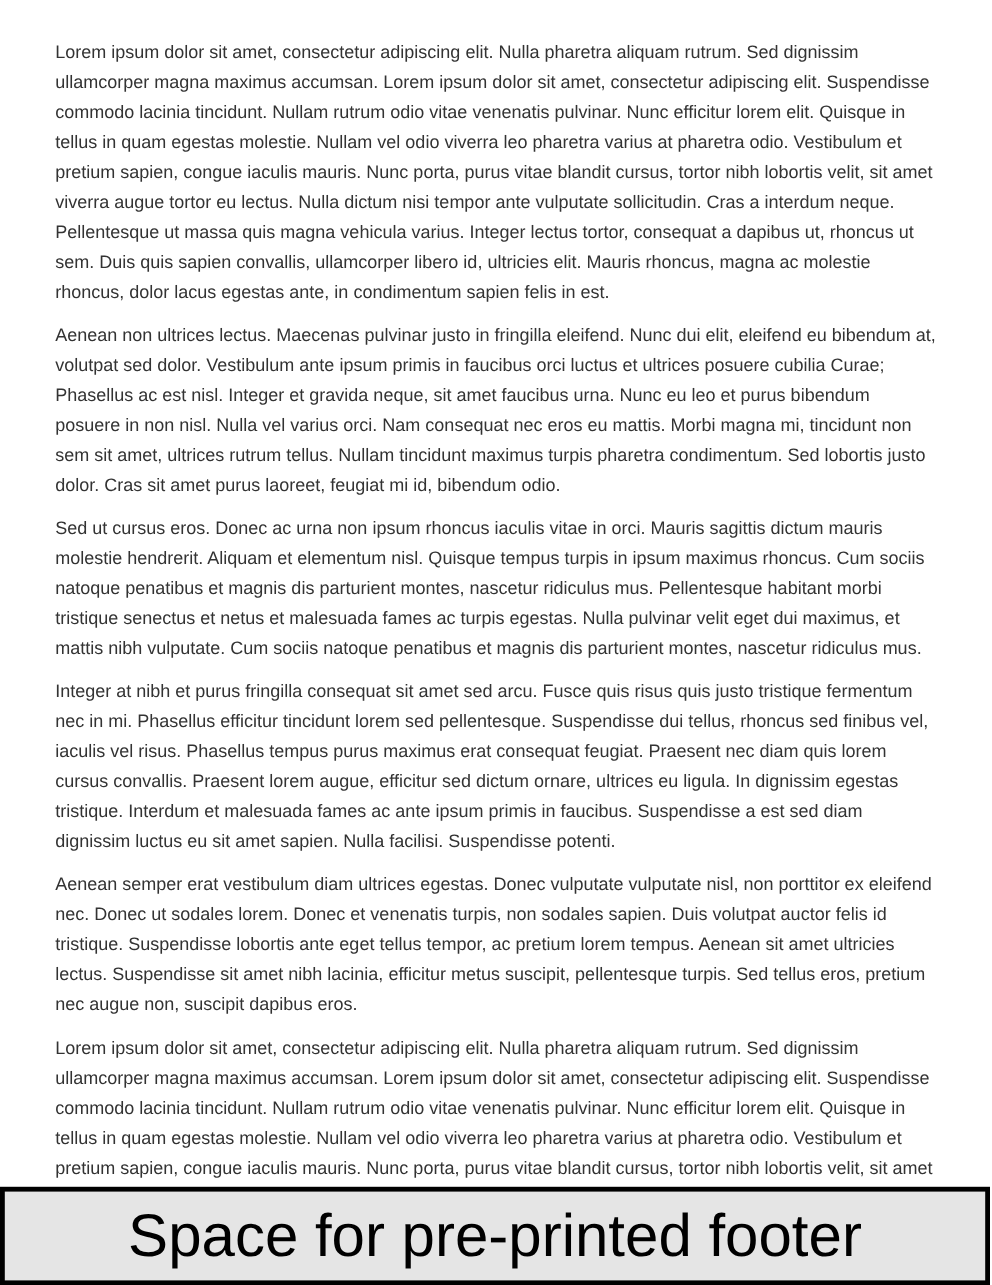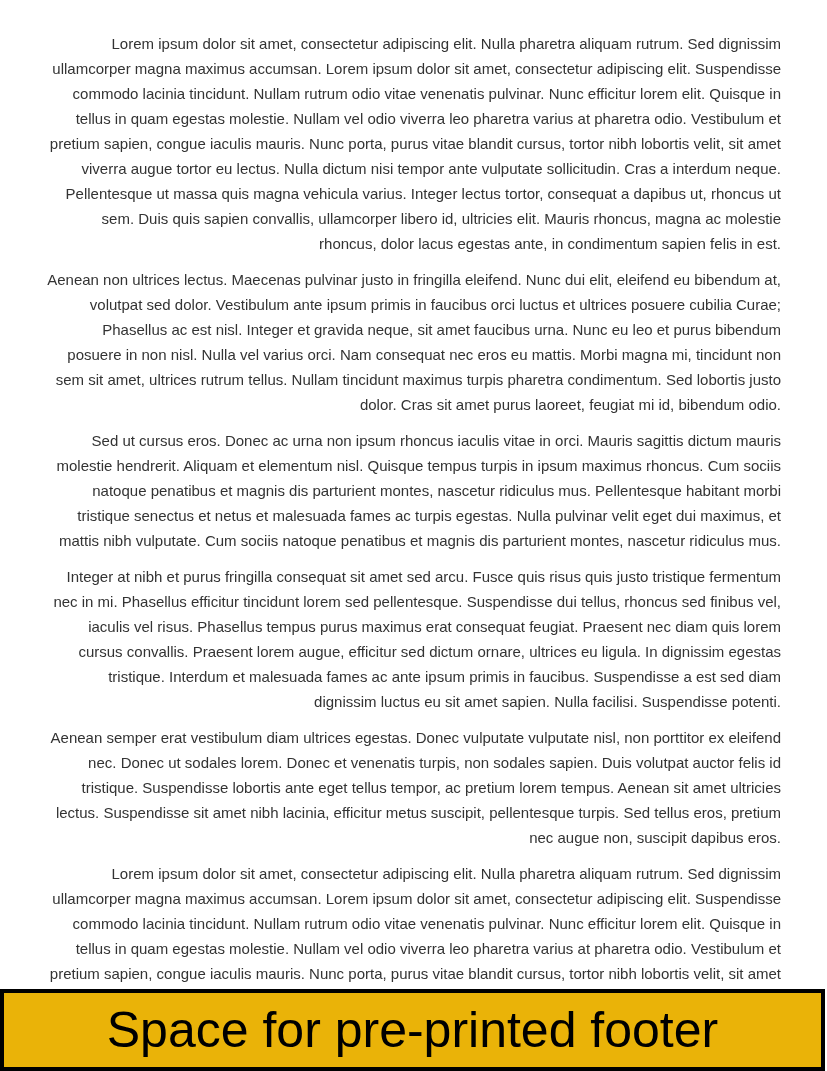--- a/index.html
+++ b/index.html
@@ -13,29 +13,29 @@
     font-family: "Liberation Sans", "DejaVu Sans", sans-serif;
   }
   .text-content {
     padding: 20px 46px 0 46px;
     color: #333333;
   }
   .text-content p {
     font-size: 15px;
     line-height: 25px;
     margin: 11px 0;
-    text-align: right;
+    text-align: left;
   }
   .preprinted-footer-box {
     position: absolute;
     left: 0;
     bottom: 0;
     width: 825px;
     height: 82px;
-    background: #eab308;
+    background: #e5e5e5;
     border: 4px solid #000000;
     display: flex;
     align-items: center;
     justify-content: center;
   }
   .preprinted-footer-label {
     font-size: 50px;
     color: #000000;
     font-weight: 400;
     white-space: nowrap;

